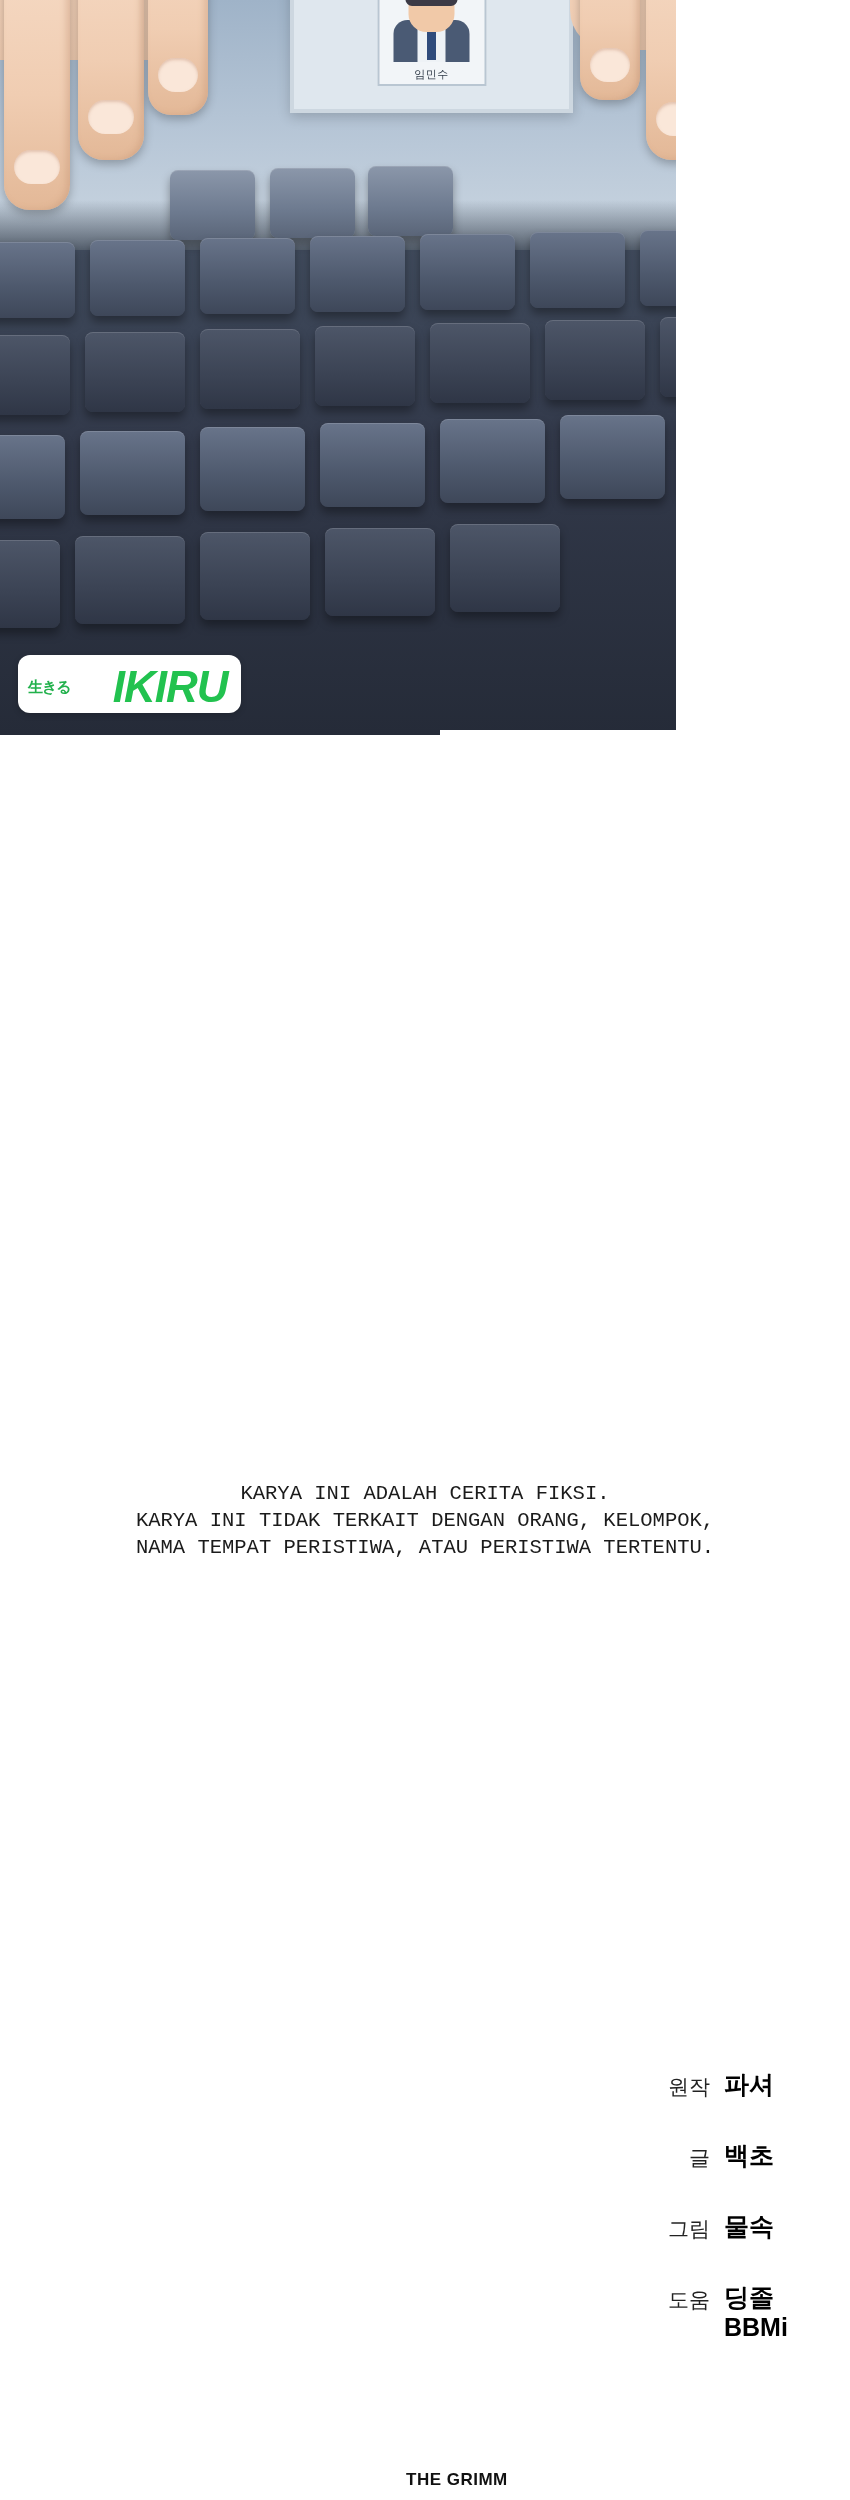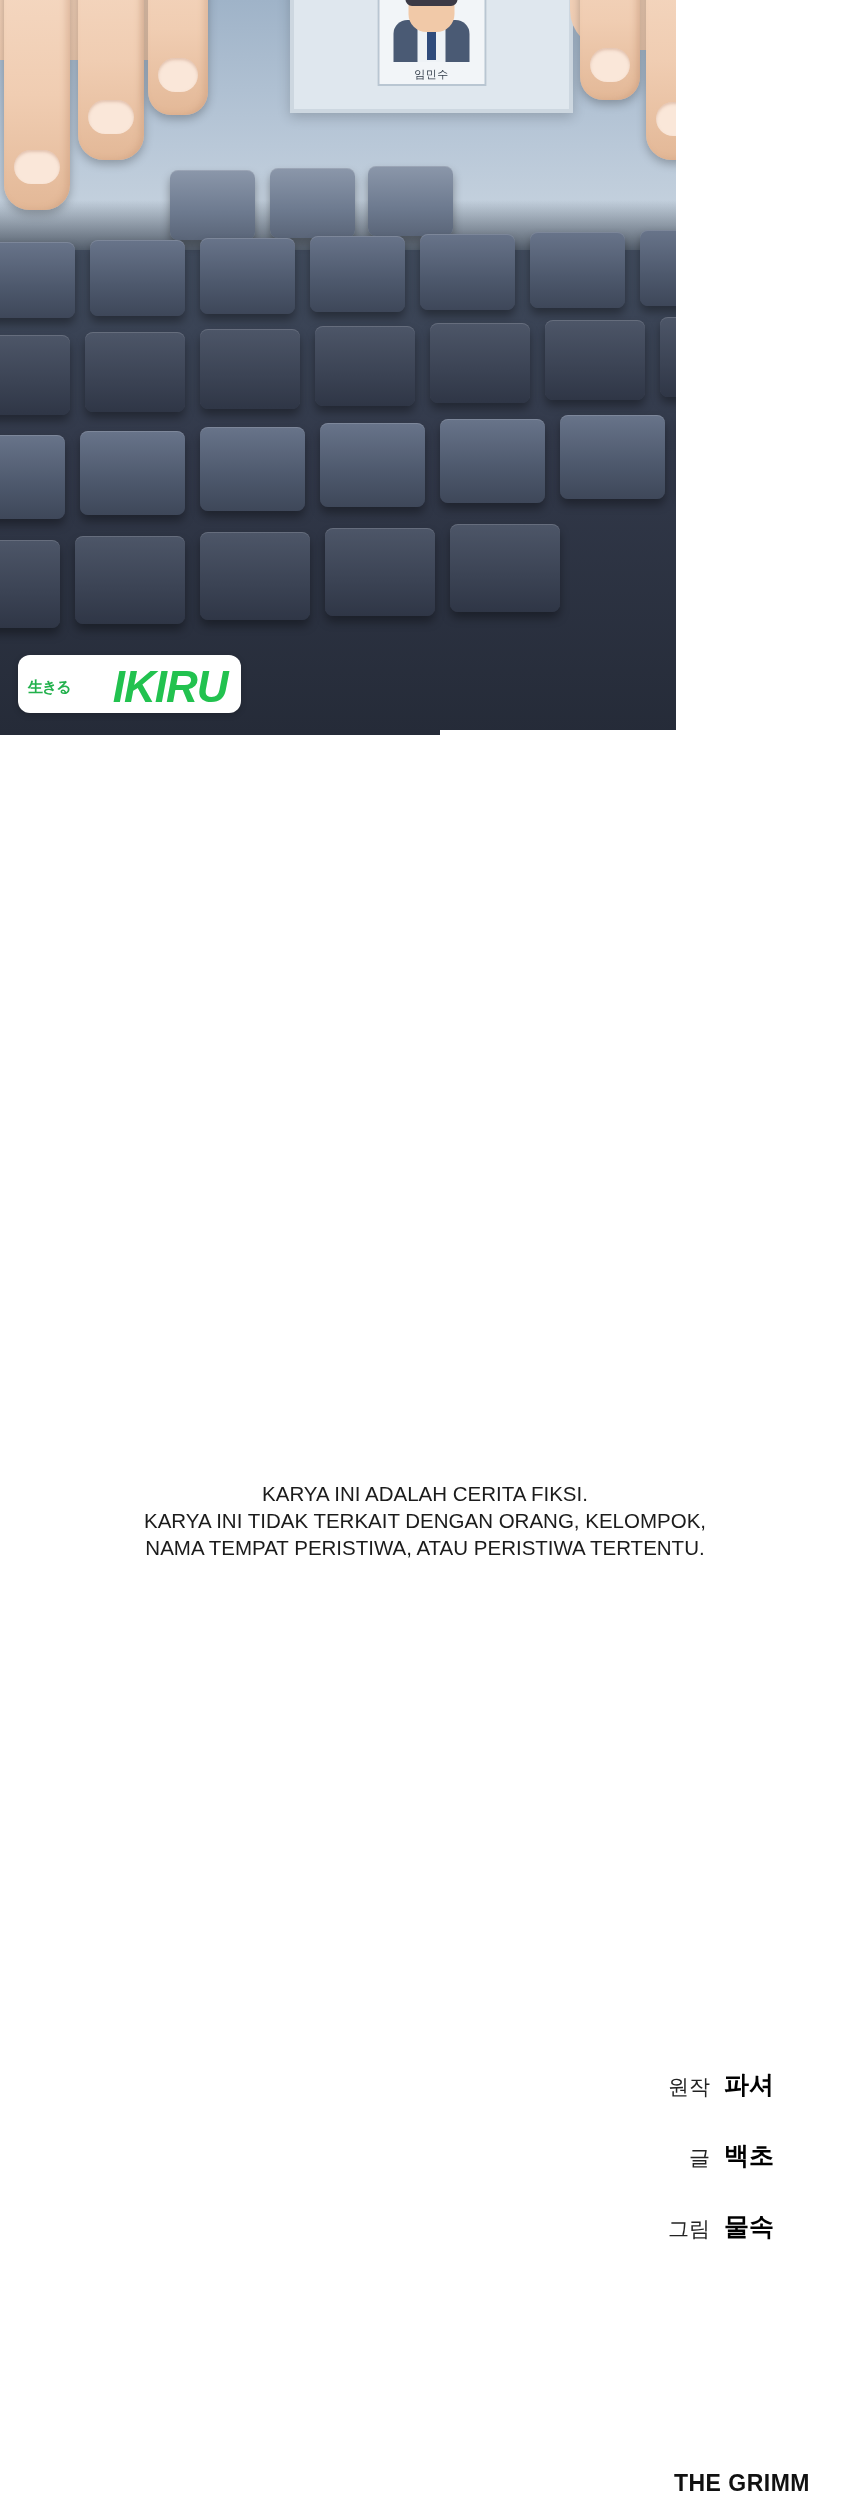--- a/index.html
+++ b/index.html
@@ -187,20 +187,21 @@
   
   .disclaimer {
     position: absolute;
     left: 0;
     top: 1480px;
     width: 850px;
     text-align: center;
     color: #1b1b1b;
     font-size: 20.5px;
     line-height: 1.32;
+    font-family: Liberation Mono, monospace;
   }
 
   
   .credits {
     position: absolute;
     right: 40px;
     top: 2070px;
     width: 420px;
     color: #111;
   }
@@ -221,27 +222,27 @@
     font-size: 25px;
     font-weight: bold;
     color: #000;
     min-width: 86px;
     text-align: left;
     white-space: pre-line;
     line-height: 1.18;
   }
   .studio {
     position: absolute;
-    right: 40px;
+    right: 24px;
     top: 2470px;
-    font-size: 23px;
+    font-size: 17px;
     font-weight: bold;
     letter-spacing: .5px;
     color: #111;
-    text-align: right;
+    text-align: left;
     width: 420px;
   }
 </style>
 </head>
 <body>
 
 <div class="panel">
 
   <div class="screen-wall"></div>
 
@@ -347,15 +348,20 @@
     <span class="credit-name">파셔</span>
   </div>
   <div class="credit-row">
     <span class="credit-role">글</span>
     <span class="credit-name">백초</span>
   </div>
   <div class="credit-row">
     <span class="credit-role">그림</span>
     <span class="credit-name">물속</span>
   </div>
+  <div class="credit-row">
+    <span class="credit-role">도움</span>
+    <span class="credit-name">딩졸
+BBMi</span>
+  </div>
 </div>
 
 <div class="studio">THE GRIMM</div>
 
 </body></html>

